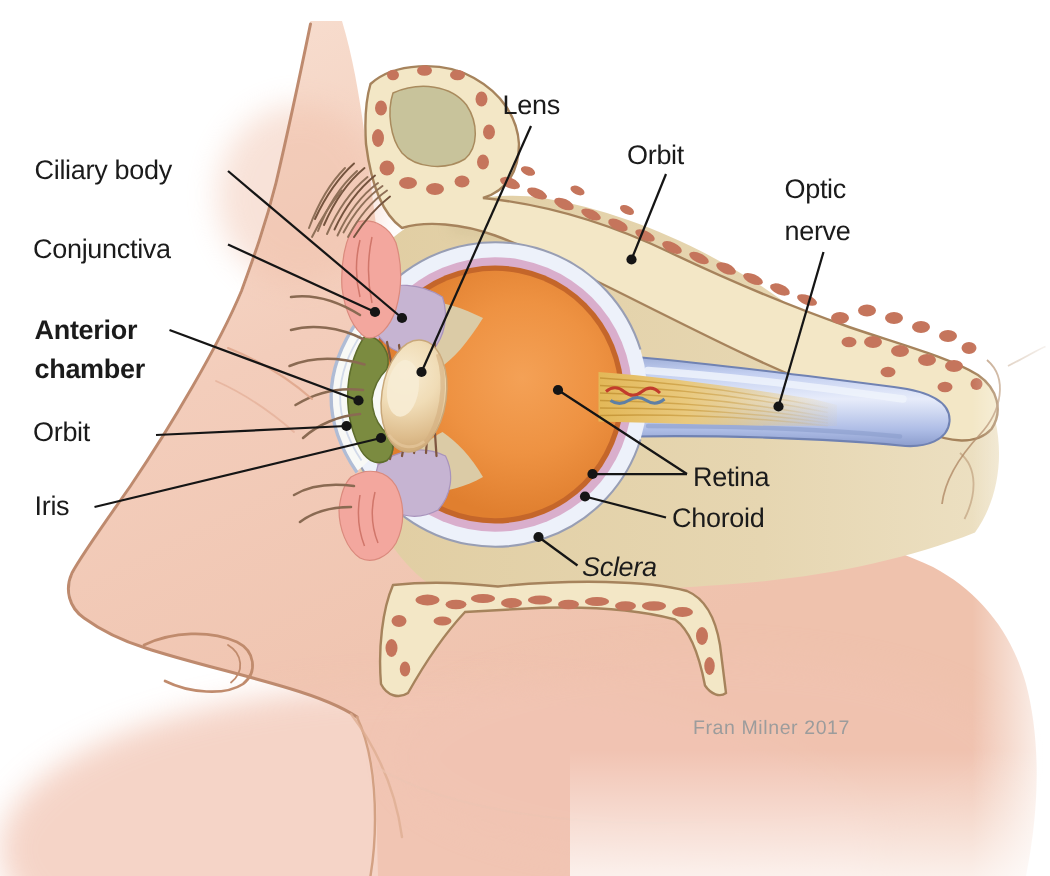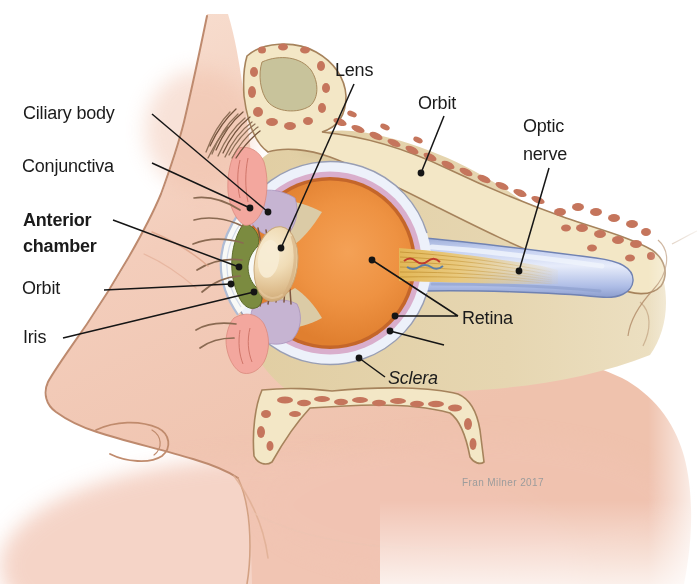--- a/index.html
+++ b/index.html
@@ -12,21 +12,21 @@
   #lbl-conjunctiva{left:22px;top:153px;}
   #lbl-anterior{left:23px;top:207px;width:118px;font-weight:bold;}
   #lbl-cornea{left:22px;top:275px;}
   #lbl-iris{left:23px;top:324px;}
   #lbl-lens{left:335px;top:57px;}
   #lbl-orbit{left:418px;top:90px;}
   #lbl-optic{left:523px;top:112px;width:82px;line-height:28px;}
   #lbl-retina{left:462px;top:305px;}
   #lbl-choroid{left:448px;top:332px;}
   #lbl-sclera{left:388px;top:365px;font-style:italic;}
-  #credit{position:absolute;left:462px;top:477px;font-size:10px;letter-spacing:0.4px;color:#9c9c9c;}
+  #credit{position:absolute;left:462px;top:477px;font-size:13px;letter-spacing:0.4px;color:#9c9c9c;}
 </style>
 </head>
 <body>
 
 <div id="stage">
 
 <svg id="art" width="700" height="584" viewBox="0 0 700 584">
   <defs>
     <linearGradient id="gSkin" x1="0" y1="0" x2="260" y2="520" gradientUnits="userSpaceOnUse">
       <stop offset="0" stop-color="#F9E4D7"></stop>
@@ -373,16 +373,17 @@
 
 <div class="lbl" id="lbl-conjunctiva">Conjunctiva</div>
 <div class="lbl" id="lbl-ciliary">Ciliary body</div>
 <div class="lbl wrap" id="lbl-anterior">Anterior chamber</div>
 <div class="lbl" id="lbl-cornea">Orbit</div>
 <div class="lbl" id="lbl-iris">Iris</div>
 <div class="lbl" id="lbl-lens">Lens</div>
 <div class="lbl" id="lbl-orbit">Orbit</div>
 <div class="lbl wrap" id="lbl-optic">Optic nerve</div>
 <div class="lbl" id="lbl-retina">Retina</div>
+<div class="lbl" id="lbl-choroid">Choroid</div>
 <div class="lbl" id="lbl-sclera">Sclera</div>
 <div id="credit">Fran Milner 2017</div>
 
 </div>
 
 </body></html>

